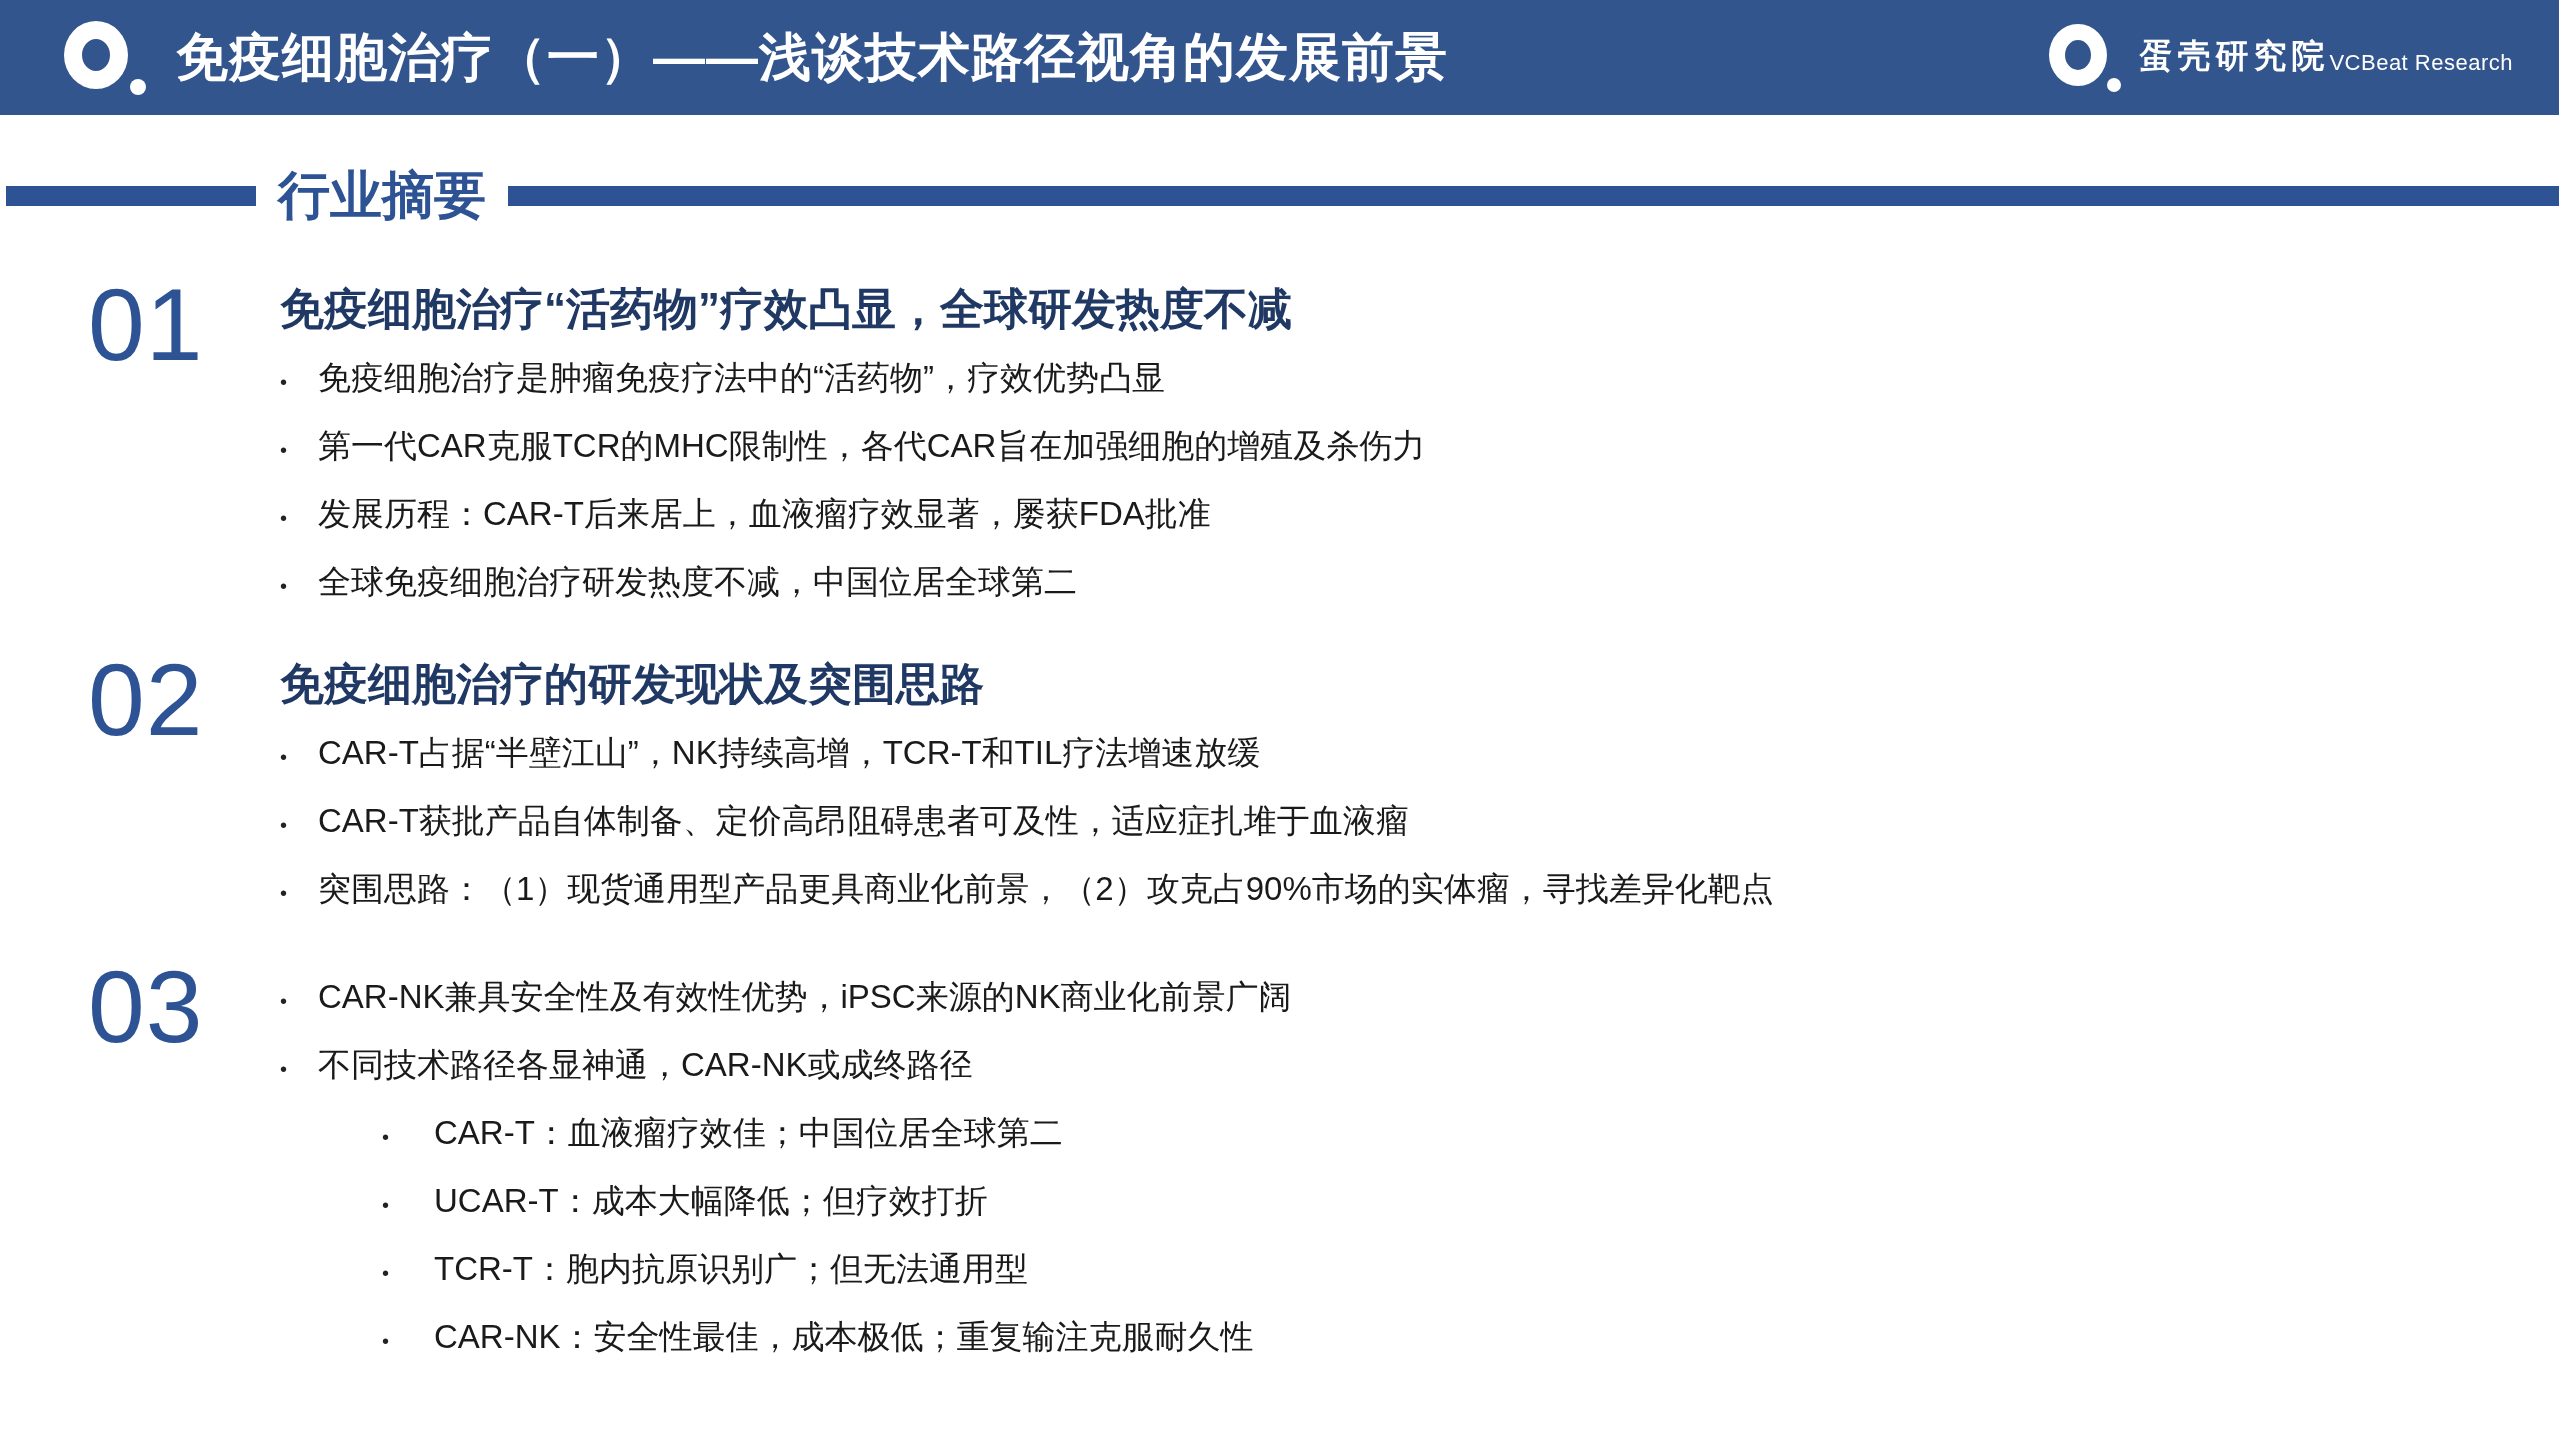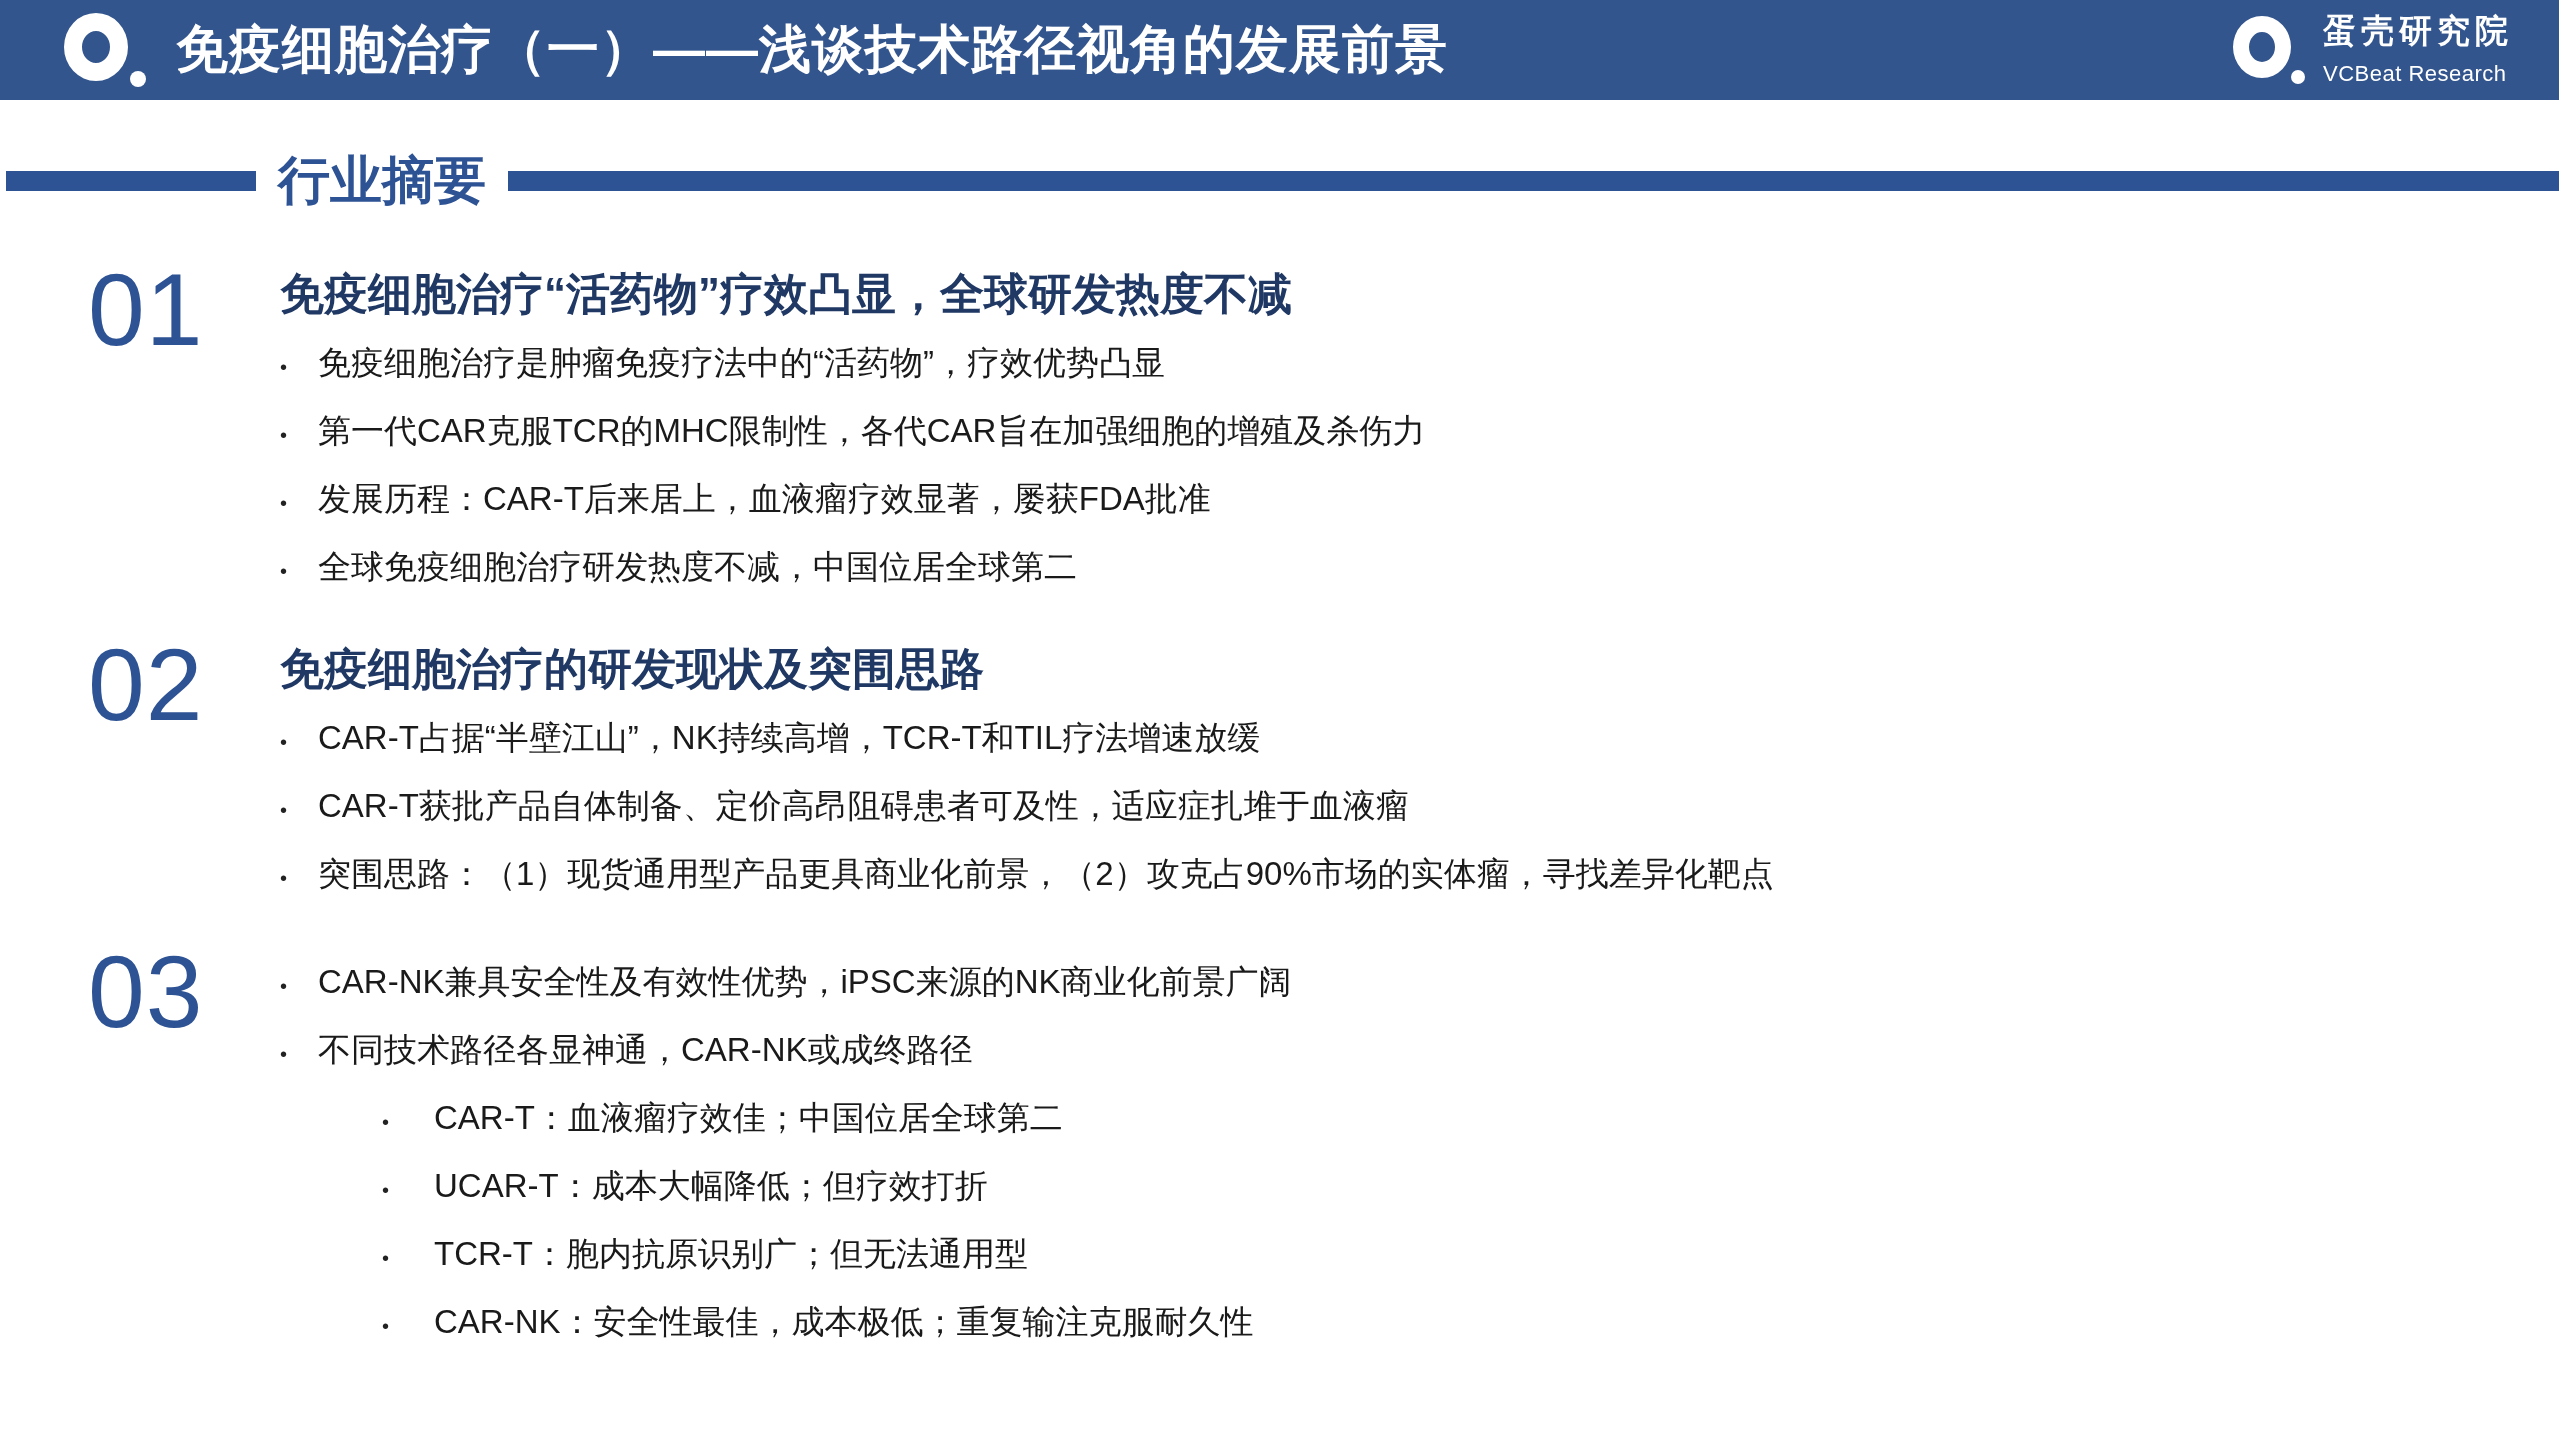--- a/index.html
+++ b/index.html
@@ -10,21 +10,21 @@
   }
   *{box-sizing:border-box;margin:0;padding:0;}
   html,body{width:2559px;height:1439px;}
   body{
     background:#ffffff;
     font-family:"Liberation Sans","DejaVu Sans",sans-serif;
     overflow:hidden;
   }
   
   .topbar{
-    height:100px;
+    height:115px;
     background:var(--header-bg);
     display:flex;
     align-items:center;
     padding:0 46px 0 64px;
   }
   .egg{position:relative;display:inline-block;flex:none;}
   .egg-ring{
     position:absolute;left:0;top:0;
     border-radius:50%;
     border-style:solid;border-color:#ffffff;
@@ -45,21 +45,21 @@
     font-weight:700;
     margin-left:28px;
     letter-spacing:1px;
     white-space:nowrap;
   }
   .topbar-spacer{flex:1;}
   .brand{
     display:flex;align-items:center;
   }
   .brand-text{
-    margin-left:16px;color:#ffffff;display:flex;flex-direction:column;
+    margin-left:16px;color:#ffffff;display:flex;flex-direction:row;
   }
   .brand-zh{font-size:33px;font-weight:600;letter-spacing:5px;line-height:1.1;}
   .brand-en{font-size:22px;font-weight:400;letter-spacing:0.5px;line-height:1.2;margin-top:12px;}
   
   .label-row{
     margin-top:46px;
     display:flex;
     align-items:center;
   }
   .bar-left{width:250px;height:20px;background:var(--accent);margin-left:6px;flex:none;}

